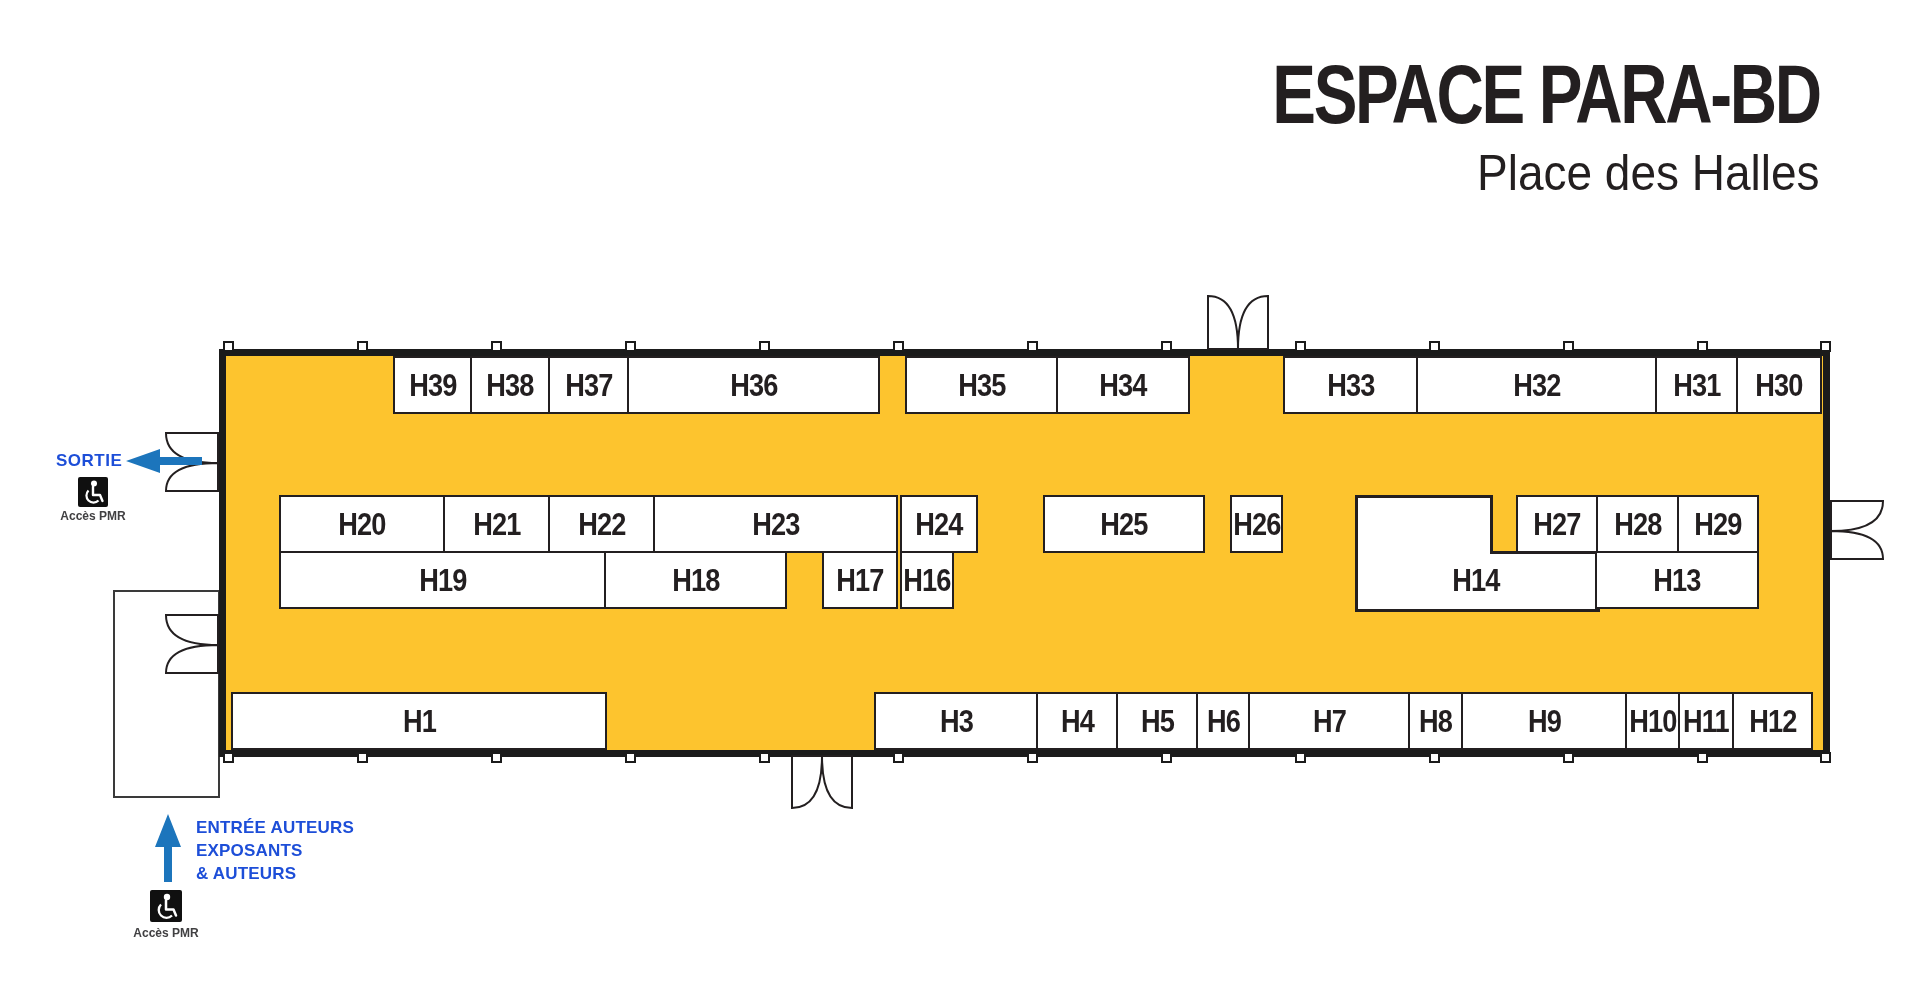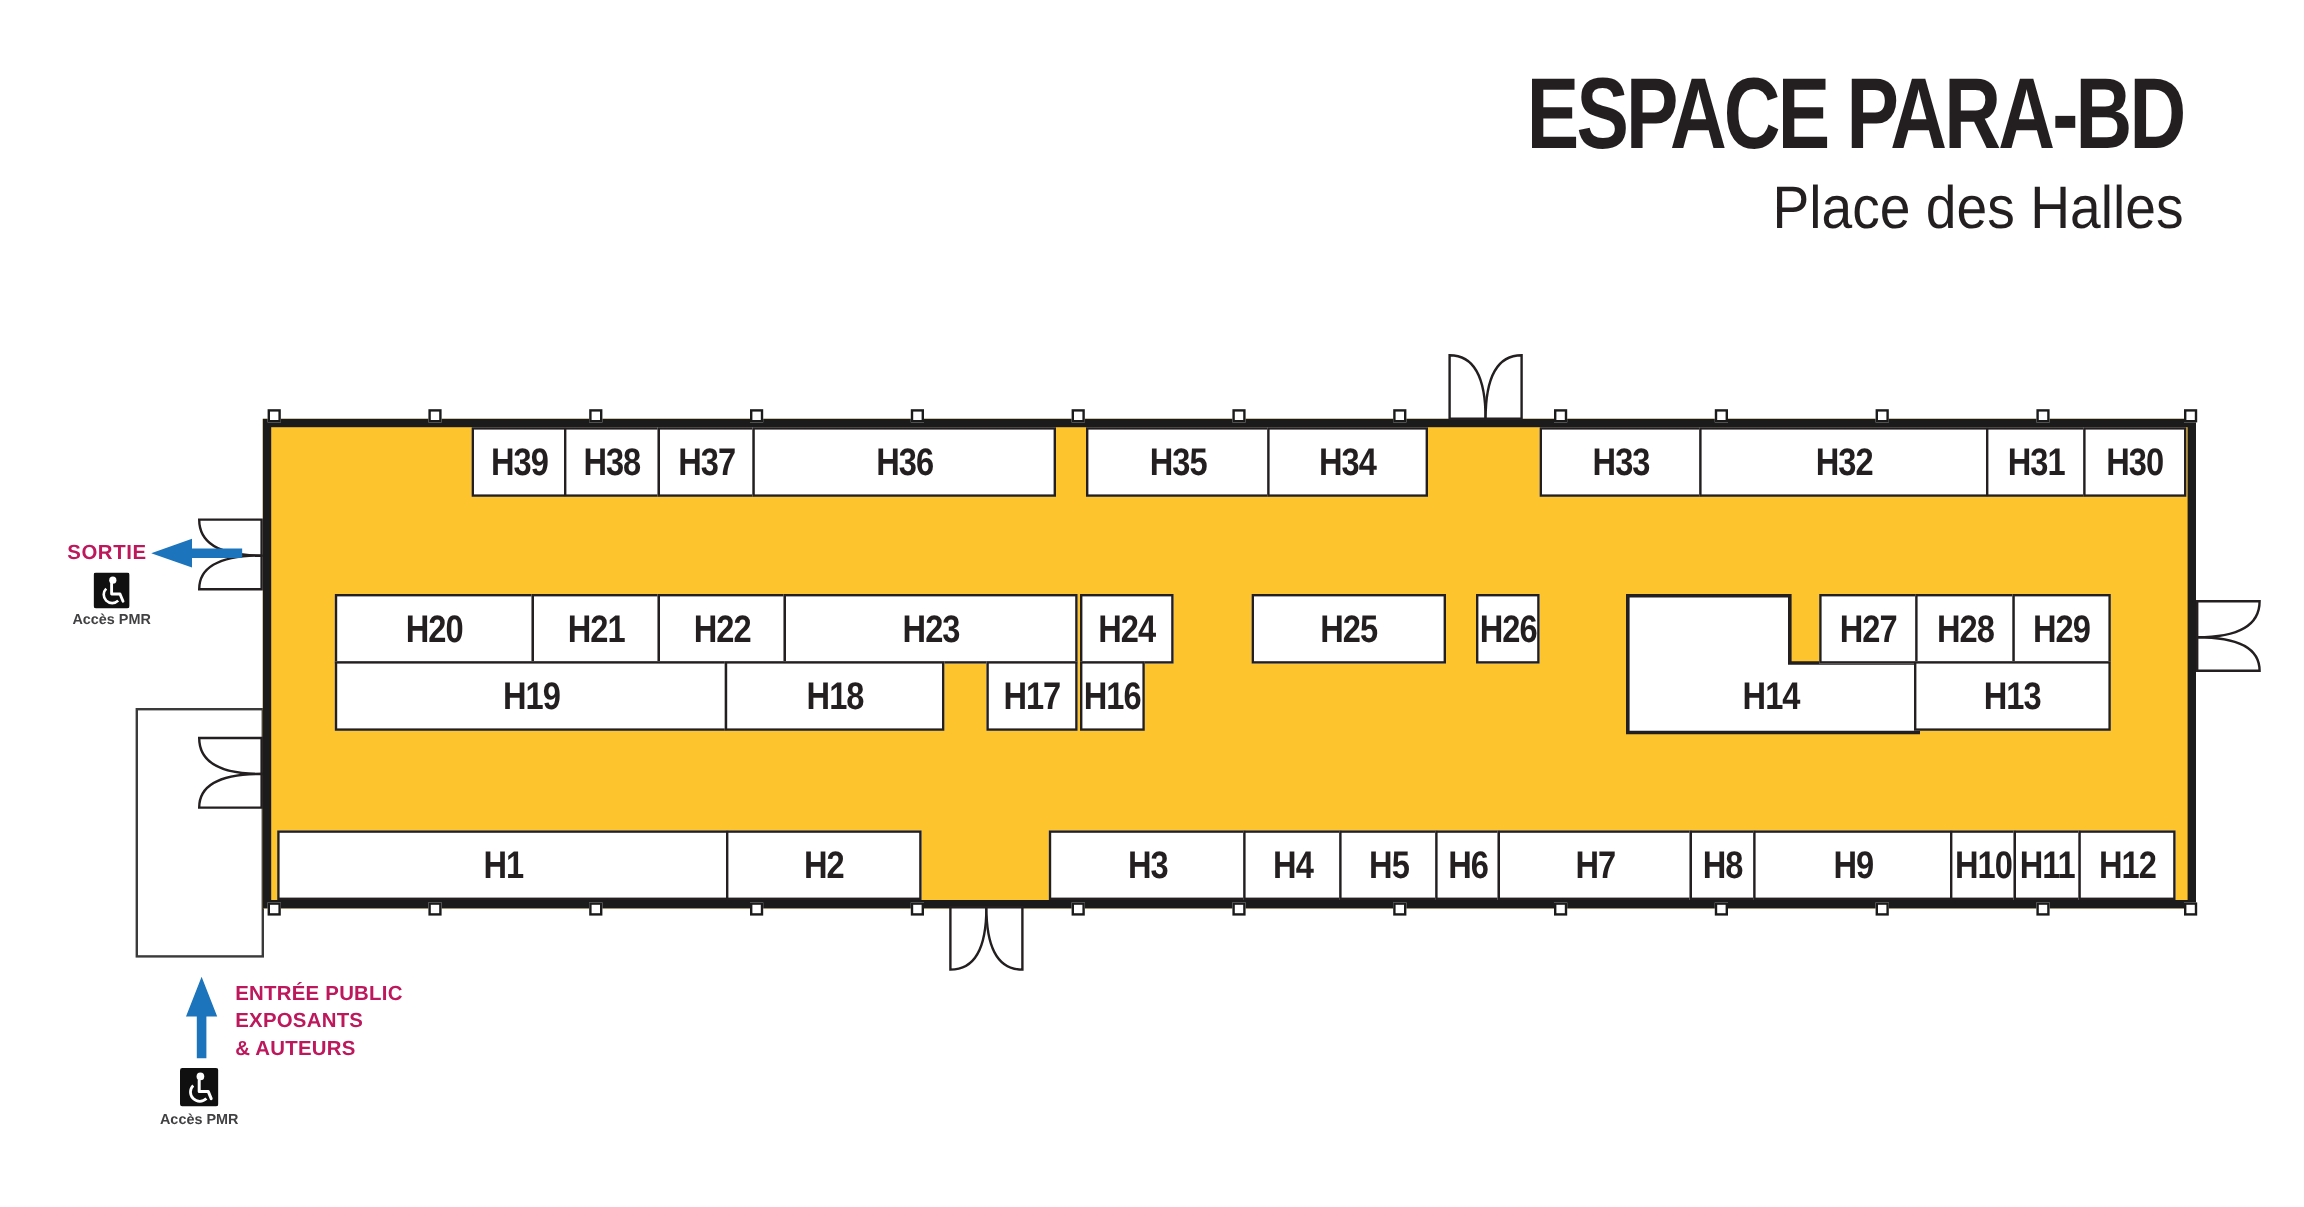--- a/index.html
+++ b/index.html
@@ -29,21 +29,21 @@
 
   .l-shape{position:absolute;left:1355px;top:495px;z-index:3;}
 
   
   .post{position:absolute;width:11px;height:11px;background:#fff;border:2px solid #1b1b1b;
         box-sizing:border-box;z-index:6;}
 
   .door{position:absolute;z-index:6;}
 
   
-  .sign-text{position:absolute;font-weight:bold;color:#be185d;z-index:7;}
+  .sign-text{position:absolute;font-weight:bold;color:#1d4ed8;z-index:7;}
   .sortie-label{left:56px;top:451px;font-size:17px;letter-spacing:.5px;}
   .entree-label{left:196px;top:816px;font-size:17px;line-height:23px;letter-spacing:.2px;}
   .arrow{position:absolute;z-index:7;}
   .pmr{position:absolute;z-index:7;}
   .pmr-label{position:absolute;font-weight:bold;color:#414042;font-size:12px;text-align:center;z-index:7;}
 </style>
 </head>
 <body>
 
 <div id="floor-plan">
@@ -139,23 +139,20 @@
   <div class="booth" style="left:1677px;top:495px;width:82px">
       <span>H29</span>
     </div>
   <div class="booth" style="left:1595px;top:551px;width:164px">
       <span>H13</span>
     </div>
 
   <div class="booth" style="left:231px;top:692px;width:376px">
       <span>H1</span>
     </div>
-  <div class="booth" style="left:605px;top:692px;width:163px">
-      <span>H2</span>
-    </div>
   <div class="booth" style="left:874px;top:692px;width:164px">
       <span>H3</span>
     </div>
   <div class="booth" style="left:1036px;top:692px;width:82px">
       <span>H4</span>
     </div>
   <div class="booth" style="left:1116px;top:692px;width:82px">
       <span>H5</span>
     </div>
   <div class="booth" style="left:1196px;top:692px;width:54px">
@@ -210,21 +207,21 @@
     <circle cx="16" cy="6.5" r="3" fill="#fff"></circle>
     <path d="M15,9.5 L15,18 L22,18 L24.5,24" stroke="#fff" stroke-width="2.4" fill="none" stroke-linecap="round" stroke-linejoin="round"></path>
     <path d="M10.5,13.5 A7,7 0 1 0 20.5,23.5" stroke="#fff" stroke-width="2.2" fill="none"></path>
   </svg>
   <div class="pmr-label" style="left:48px;top:509px;width:90px">Accès PMR</div>
 
   <svg class="arrow" style="left:154px;top:814px" width="28" height="68">
     <polygon points="14,0 27,33 18,33 18,68 10,68 10,33 1,33" fill="#1c75bc"></polygon>
   </svg>
   <div class="sign-text entree-label">
-    <div>ENTRÉE PUBLIC</div>
+    <div>ENTRÉE AUTEURS</div>
     <div>EXPOSANTS</div>
     <div>&amp; AUTEURS</div>
   </div>
   <svg class="pmr" style="left:150px;top:890px" width="32" height="32">
     <rect x="0" y="0" width="32" height="32" rx="2" fill="#101010"></rect>
     <circle cx="17" cy="7" r="3.2" fill="#fff"></circle>
     <path d="M16,10.5 L16,19.5 L23.5,19.5 L26,25.5" stroke="#fff" stroke-width="2.5" fill="none" stroke-linecap="round" stroke-linejoin="round"></path>
     <path d="M11,14.5 A7.5,7.5 0 1 0 22,25.5" stroke="#fff" stroke-width="2.3" fill="none"></path>
   </svg>
   <div class="pmr-label" style="left:118px;top:926px;width:96px">Accès PMR</div>

